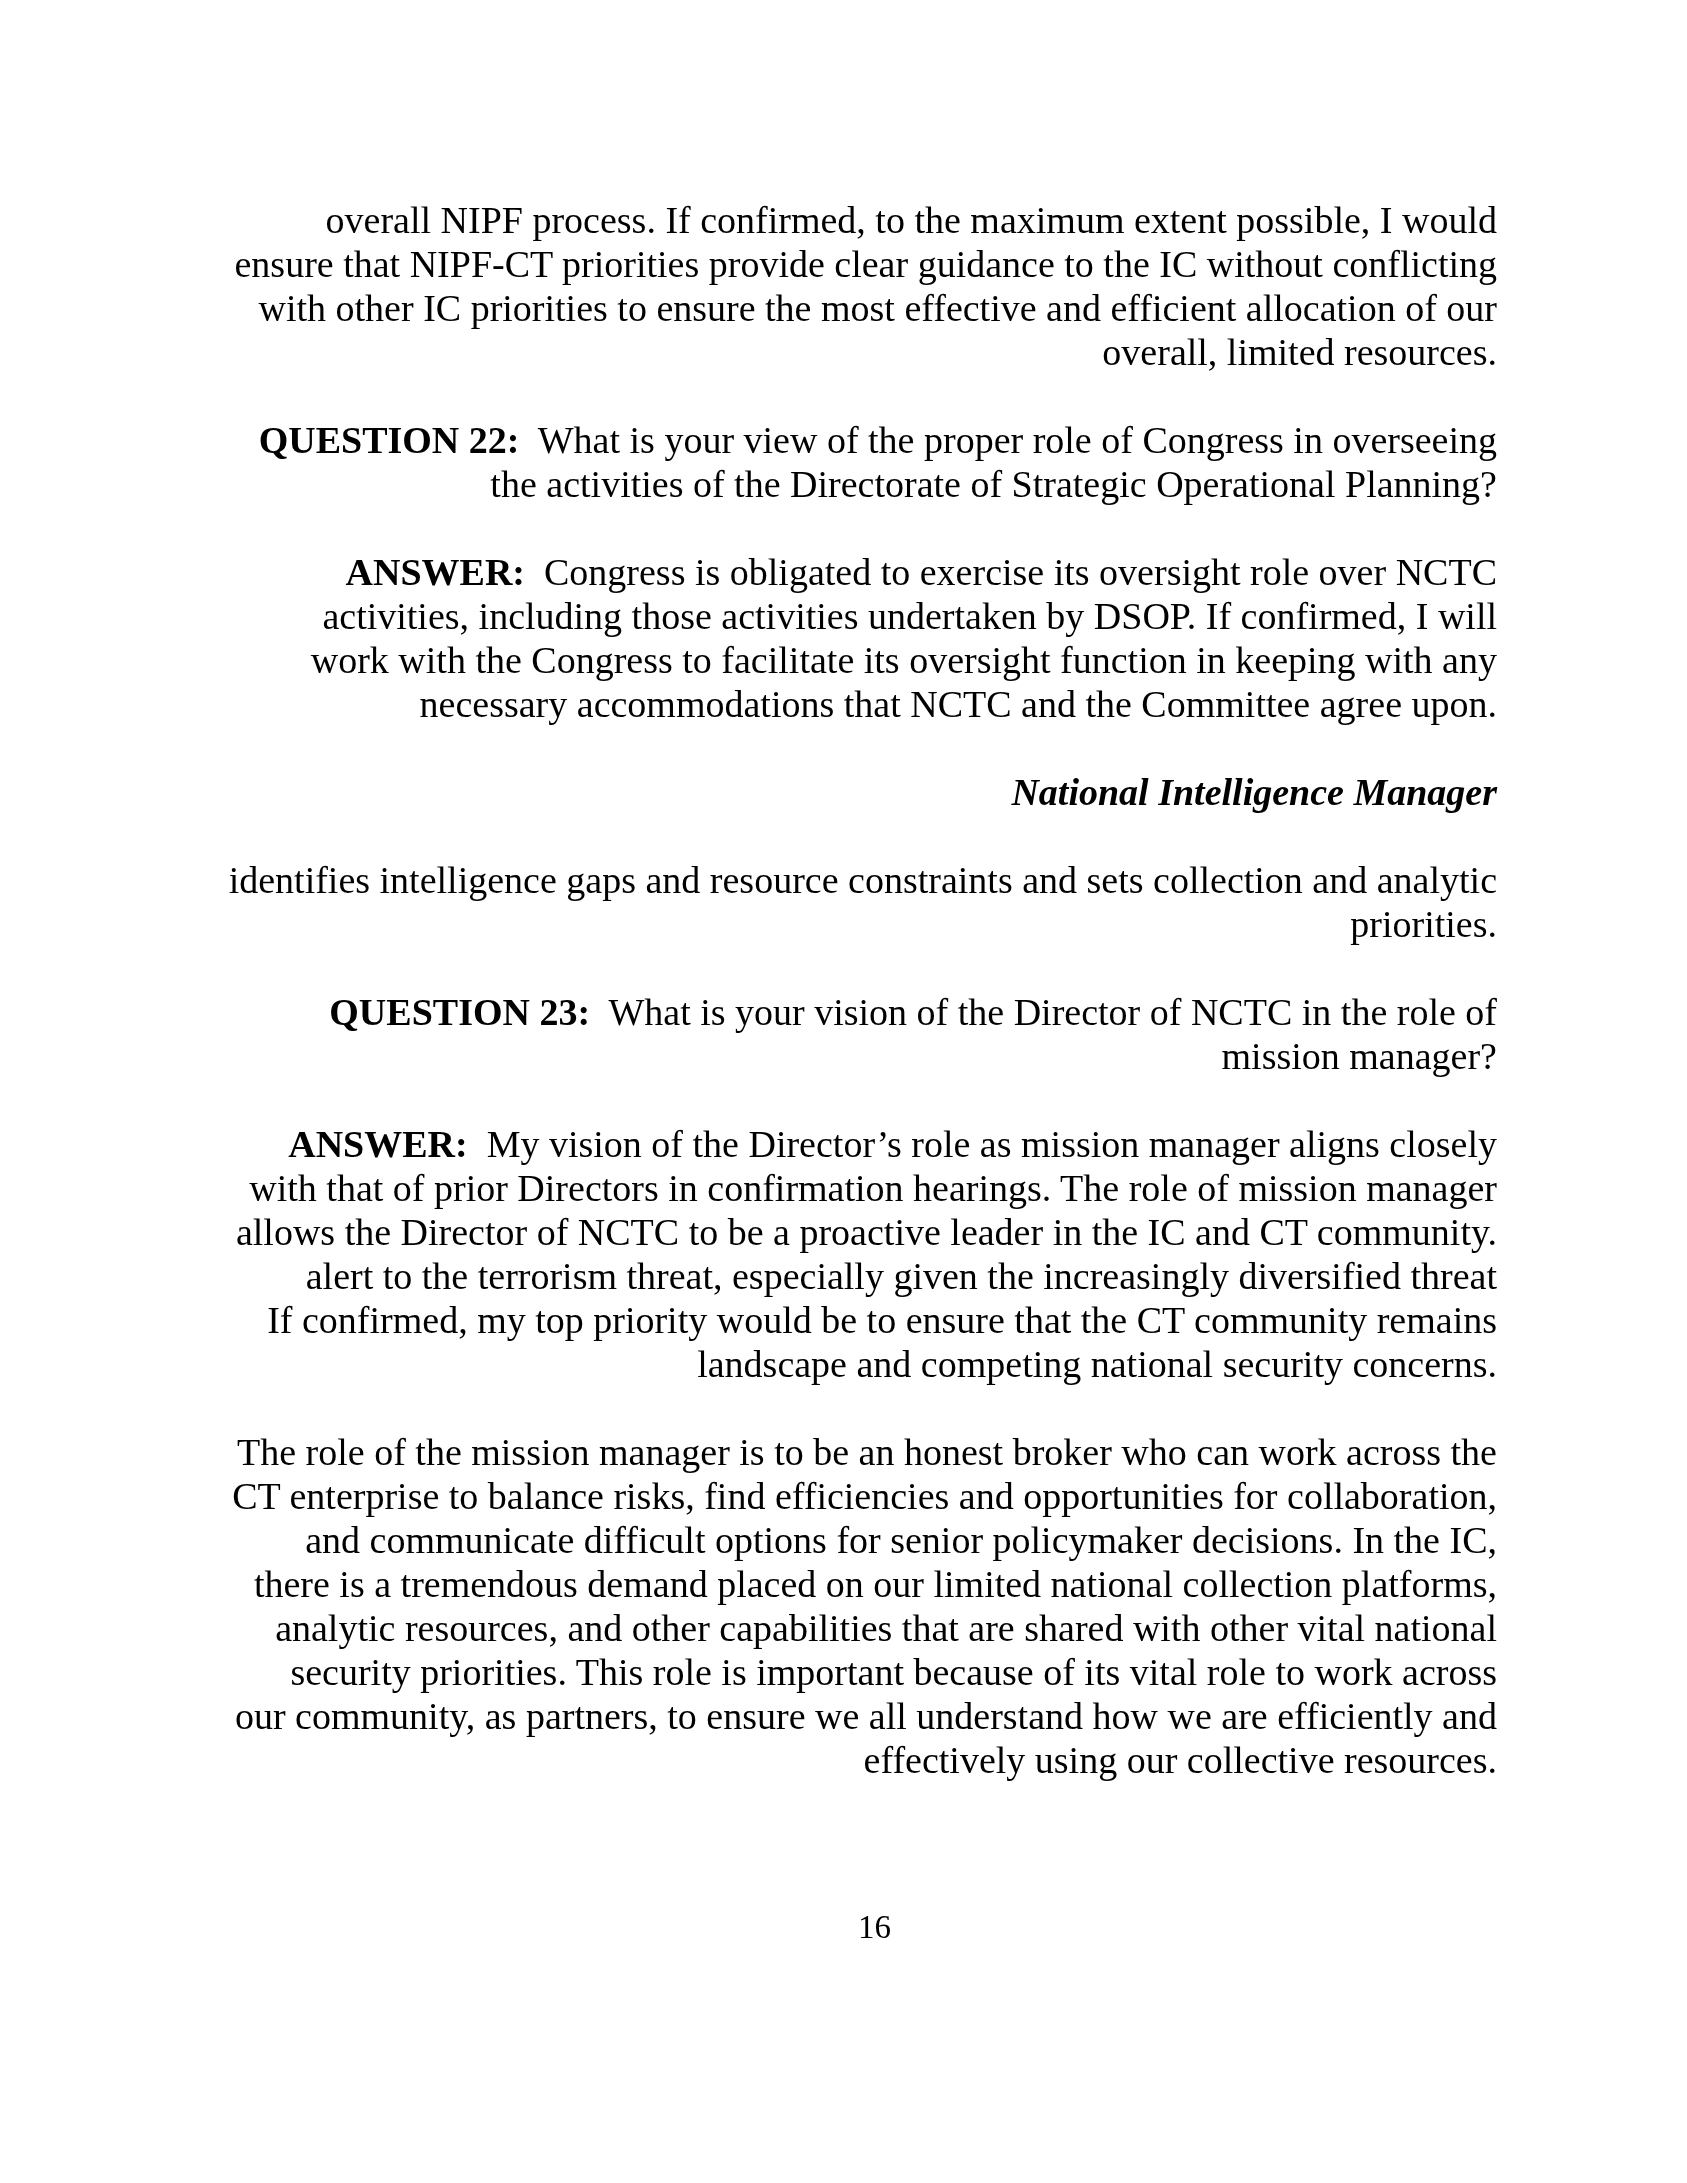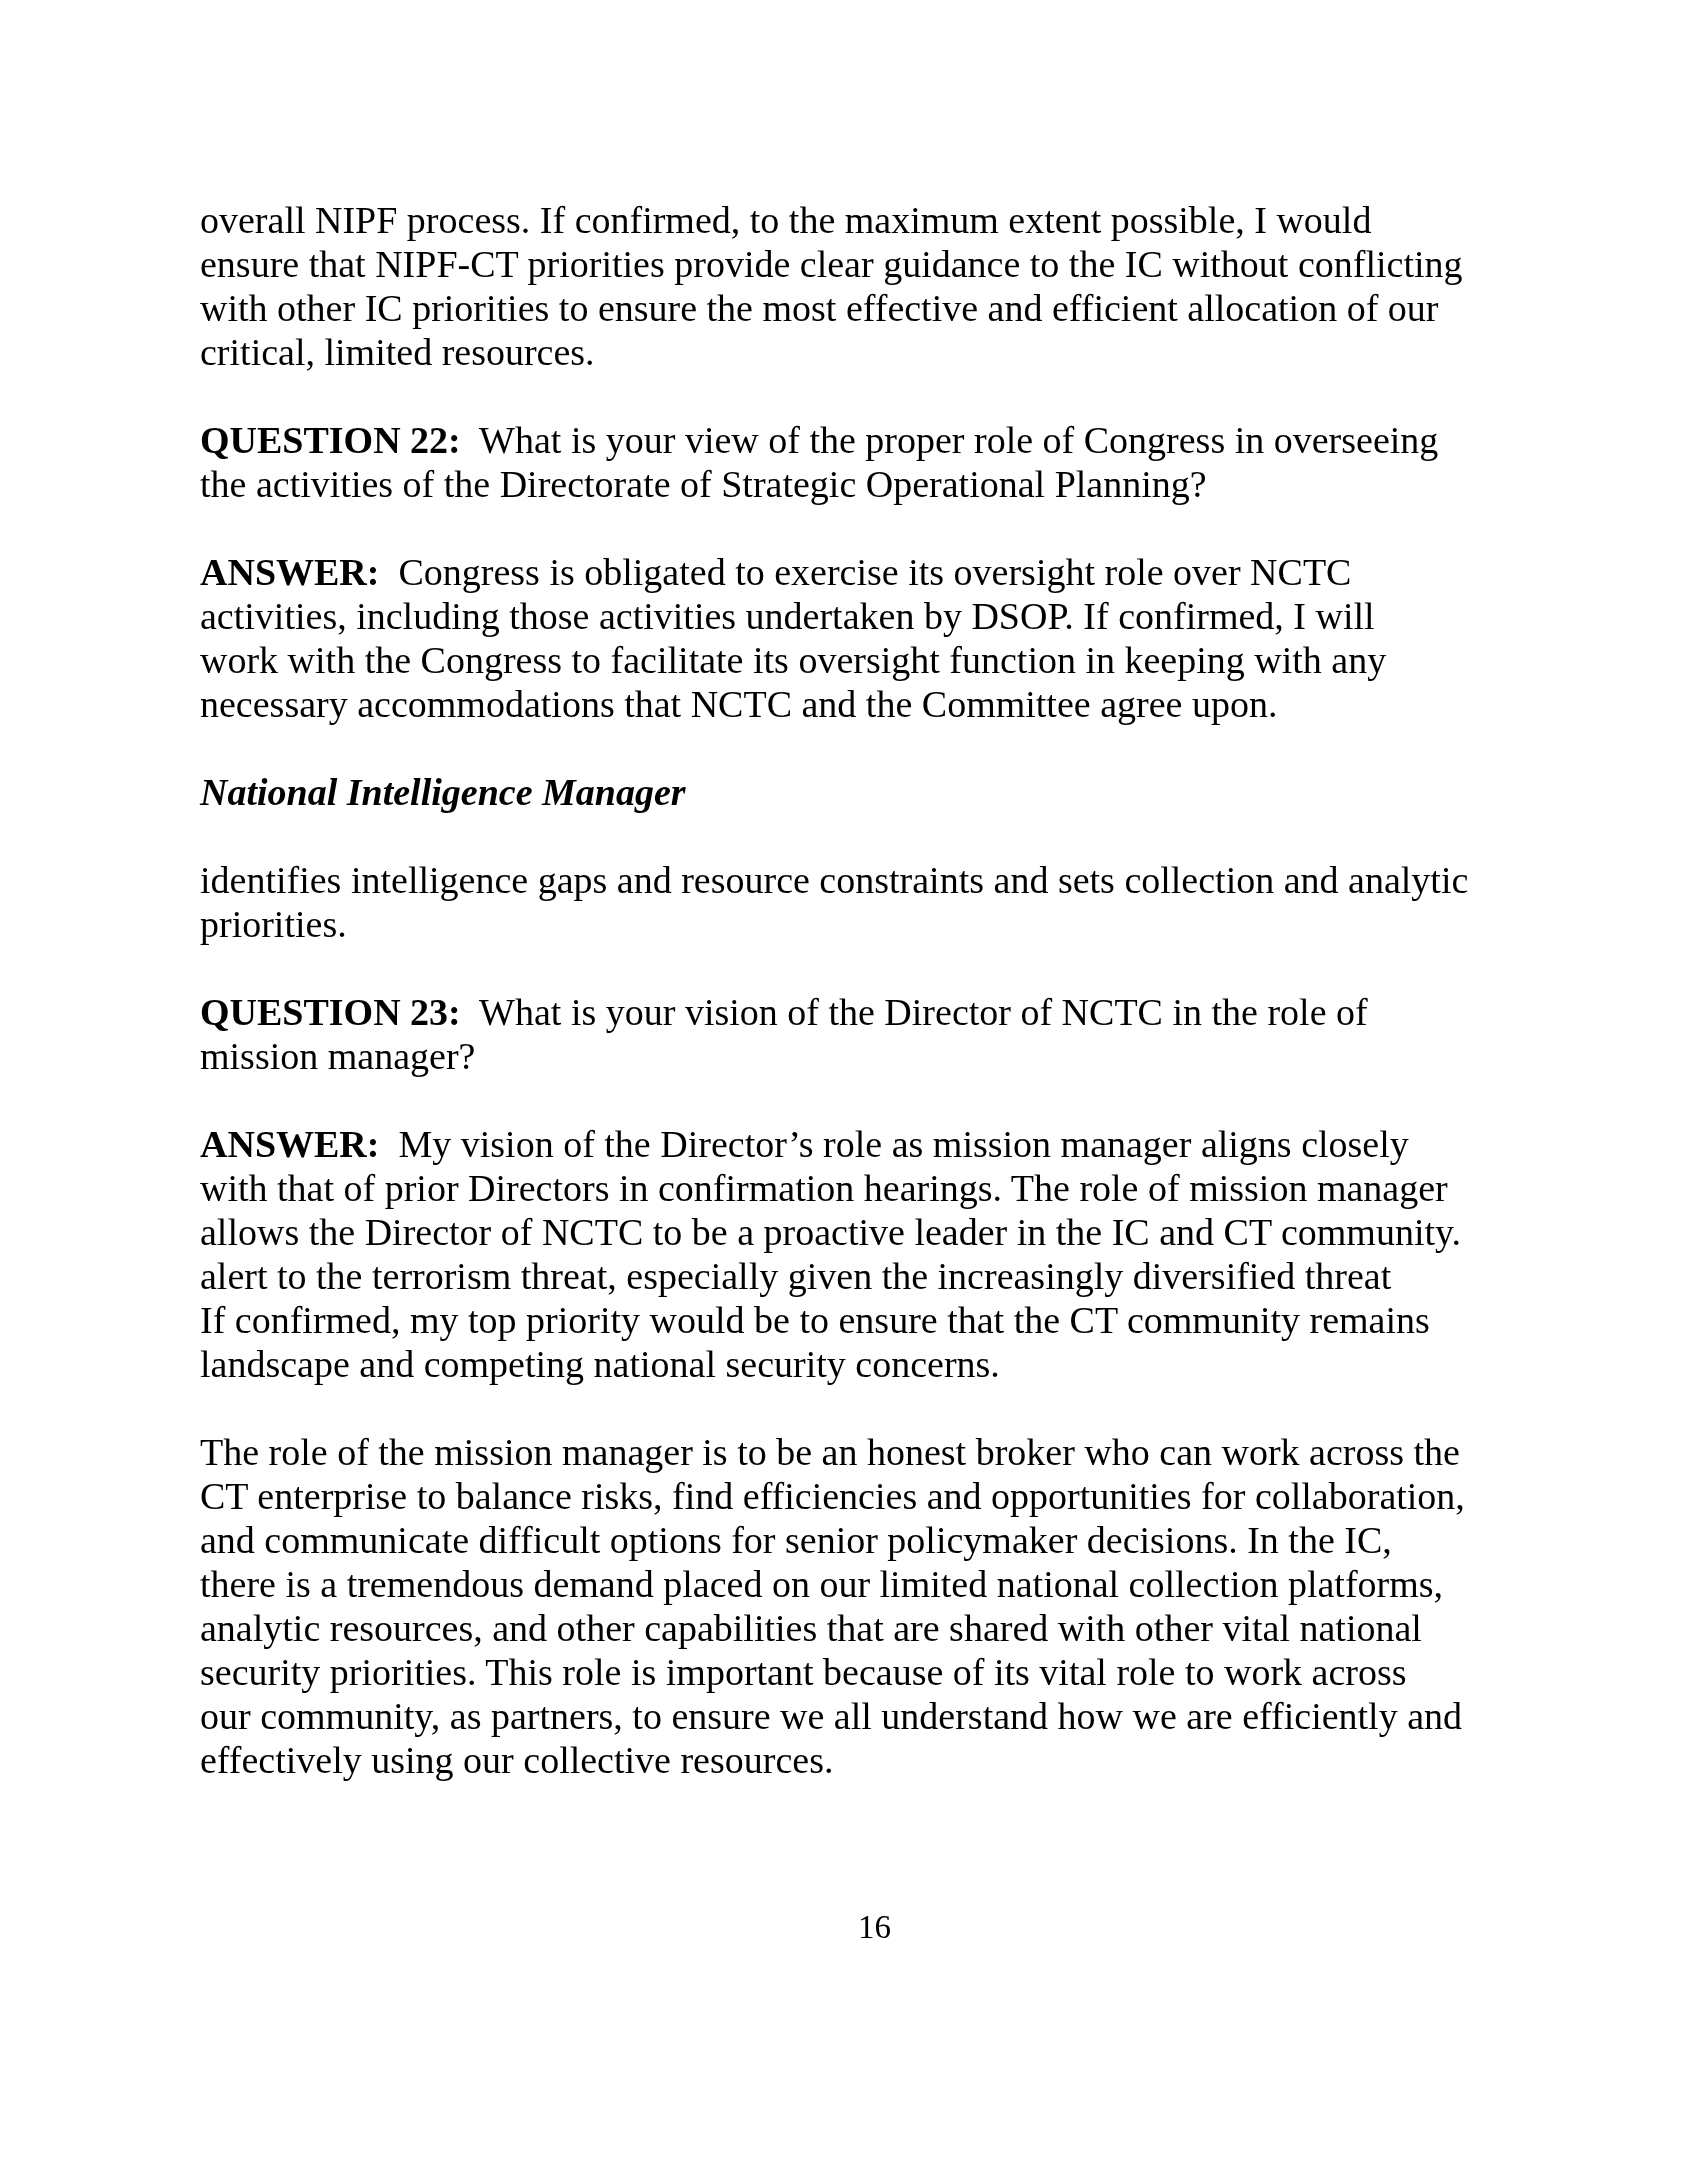--- a/index.html
+++ b/index.html
@@ -23,20 +23,21 @@
     height: 2183px;
     background: #ffffff;
   }
   .body-text {
     position: absolute;
     left: 200px;
     top: 198px;
     width: 1297px;
     font-size: 38px;
     line-height: 44px;
+    text-align: right;
   }
   .para {
     margin: 0 0 44px 0;
   }
   .line {
     display: block;
     white-space: nowrap;
     height: 44px;
   }
   .lead {
@@ -63,21 +64,21 @@
 </head>
 <body>
 
 <div class="page">
   <div class="body-text">
 
     <p class="para">
       <span class="line">overall NIPF process.  If confirmed, to the maximum extent possible, I would</span>
       <span class="line">ensure that NIPF-CT priorities provide clear guidance to the IC without conflicting</span>
       <span class="line">with other IC priorities to ensure the most effective and efficient allocation of our</span>
-      <span class="line">critical, limited resources.</span>
+      <span class="line">overall, limited resources.</span>
     </p>
 
     <p class="para">
       <span class="line"><span class="lead">QUESTION 22:</span><span style="white-space:pre">  What is your view of the proper role of Congress in overseeing</span></span>
       <span class="line">the activities of the Directorate of Strategic Operational Planning?</span>
     </p>
 
     <p class="para">
       <span class="line"><span class="lead">ANSWER:</span><span style="white-space:pre">  Congress is obligated to exercise its oversight role over NCTC</span></span>
       <span class="line">activities, including those activities undertaken by DSOP.  If confirmed, I will</span>

